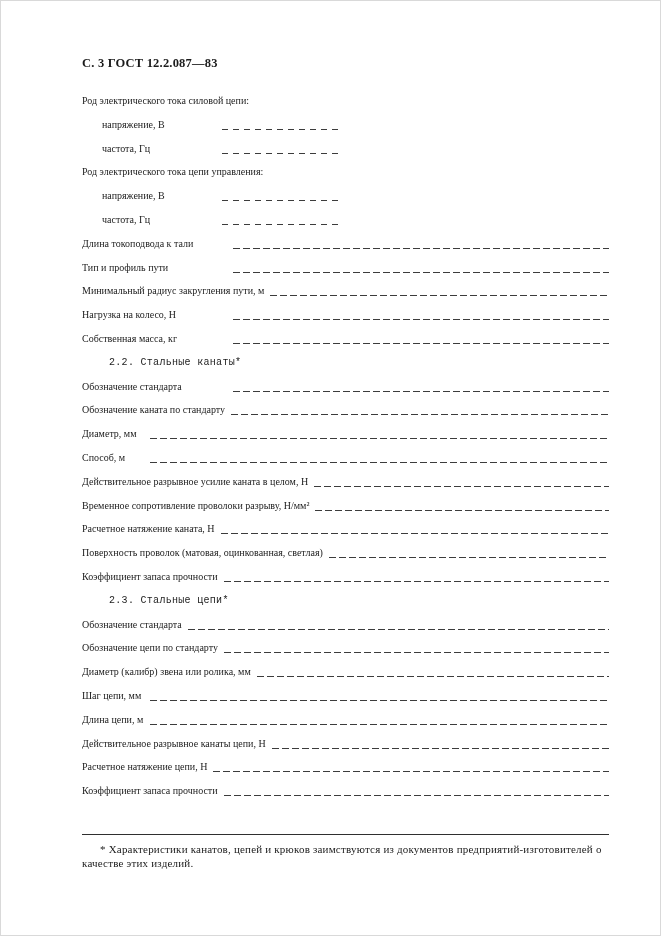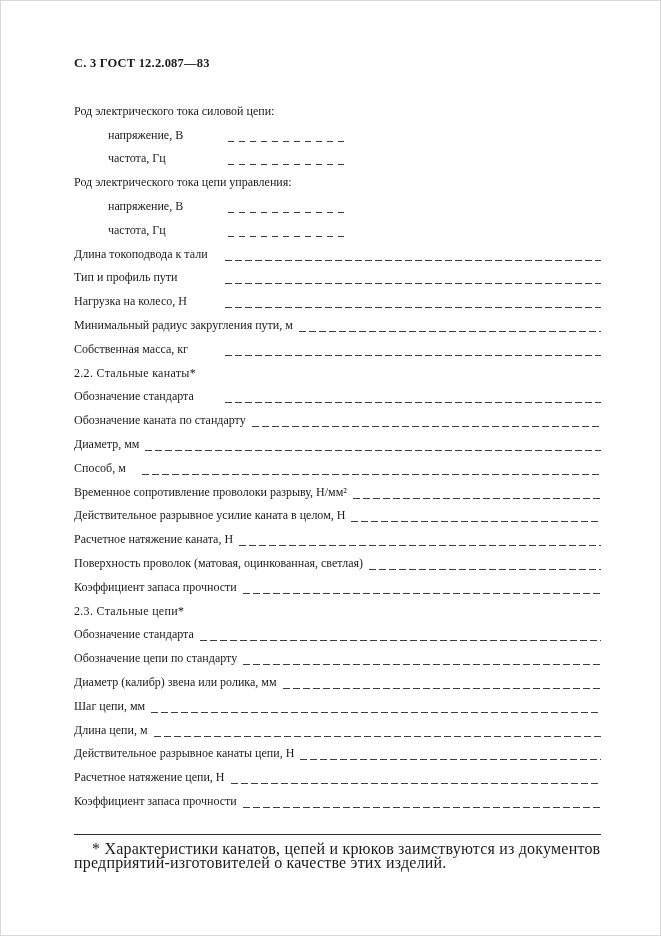--- a/index.html
+++ b/index.html
@@ -8,39 +8,39 @@
     position:relative;
     width:661px;height:936px;
     box-sizing:border-box;
     border:1px solid #d9d9d9;
     background:#ffffff;
     color:#1b1b1b;
     overflow:hidden;
   }
   .content{
     position:absolute;
-    left:73px;top:55px;
+    left:81px;top:55px;
     width:527px;
   }
   .doc-header{
     font-weight:bold;
     font-size:12.5px;
     line-height:14px;
     margin-bottom:24px;
     letter-spacing:.2px;
   }
   .row{
     display:flex;
-    align-items:flex-end;
+    align-items:flex-start;
     height:23.8px;
-    font-size:12px;
+    font-size:10px;
     line-height:14px;
   }
-  .row.indent .label{margin-left:34px;}
-  .row.section .label{letter-spacing:.3px;}
+  .row.indent .label{margin-left:20px;}
+  .row.section .label{margin-left:27px;letter-spacing:.3px;font-family:Liberation Mono, monospace;}
   .label{
     white-space:nowrap;
   }
   .fill{
     display:inline-block;
     height:12px;
     margin-left:6px;
   }
   .fill.line{
     flex:1;
@@ -48,21 +48,21 @@
   }
   .fill.short{
     width:118px;
     flex:none;
     background:repeating-linear-gradient(90deg,#3c3c3c 0 6px,transparent 6px 11px) left bottom / 100% 1px no-repeat;
   }
   .footnote{
     margin-top:26px;
     border-top:1px solid #2f2f2f;
     padding-top:7px;
-    font-size:16px;
+    font-size:11px;
     line-height:14px;
     text-indent:18px;
     letter-spacing:.2px;
   }
 </style>
 </head>
 <body>
 
 <div class="page">
   <div class="content">
@@ -93,25 +93,25 @@
         </div>
         <div class="row">
           <span class="label" style="min-width: 145px;">Длина токоподвода к тали</span>
           <span class="fill line"></span>
         </div>
         <div class="row">
           <span class="label" style="min-width: 145px;">Тип и профиль пути</span>
           <span class="fill line"></span>
         </div>
         <div class="row">
-          <span class="label" style="min-width: 145px;">Нагрузка на колесо, Н</span>
+          <span class="label">Минимальный радиус закругления пути, м</span>
           <span class="fill line"></span>
         </div>
         <div class="row">
-          <span class="label">Минимальный радиус закругления пути, м</span>
+          <span class="label" style="min-width: 145px;">Нагрузка на колесо, Н</span>
           <span class="fill line"></span>
         </div>
         <div class="row">
           <span class="label" style="min-width: 145px;">Собственная масса, кг</span>
           <span class="fill line"></span>
         </div>
         <div class="row section">
           <span class="label">2.2.  Стальные канаты*</span>
         </div>
         <div class="row">
@@ -124,25 +124,25 @@
         </div>
         <div class="row">
           <span class="label" style="min-width: 62px;">Диаметр, мм</span>
           <span class="fill line"></span>
         </div>
         <div class="row">
           <span class="label" style="min-width: 62px;">Способ, м</span>
           <span class="fill line"></span>
         </div>
         <div class="row">
-          <span class="label">Временное сопротивление проволоки разрыву, Н/мм²</span>
+          <span class="label">Действительное разрывное усилие каната в целом, Н</span>
           <span class="fill line"></span>
         </div>
         <div class="row">
-          <span class="label">Действительное разрывное усилие каната в целом, Н</span>
+          <span class="label">Временное сопротивление проволоки разрыву, Н/мм²</span>
           <span class="fill line"></span>
         </div>
         <div class="row">
           <span class="label">Расчетное натяжение каната, Н</span>
           <span class="fill line"></span>
         </div>
         <div class="row">
           <span class="label">Поверхность проволок (матовая, оцинкованная, светлая)</span>
           <span class="fill line"></span>
         </div>

